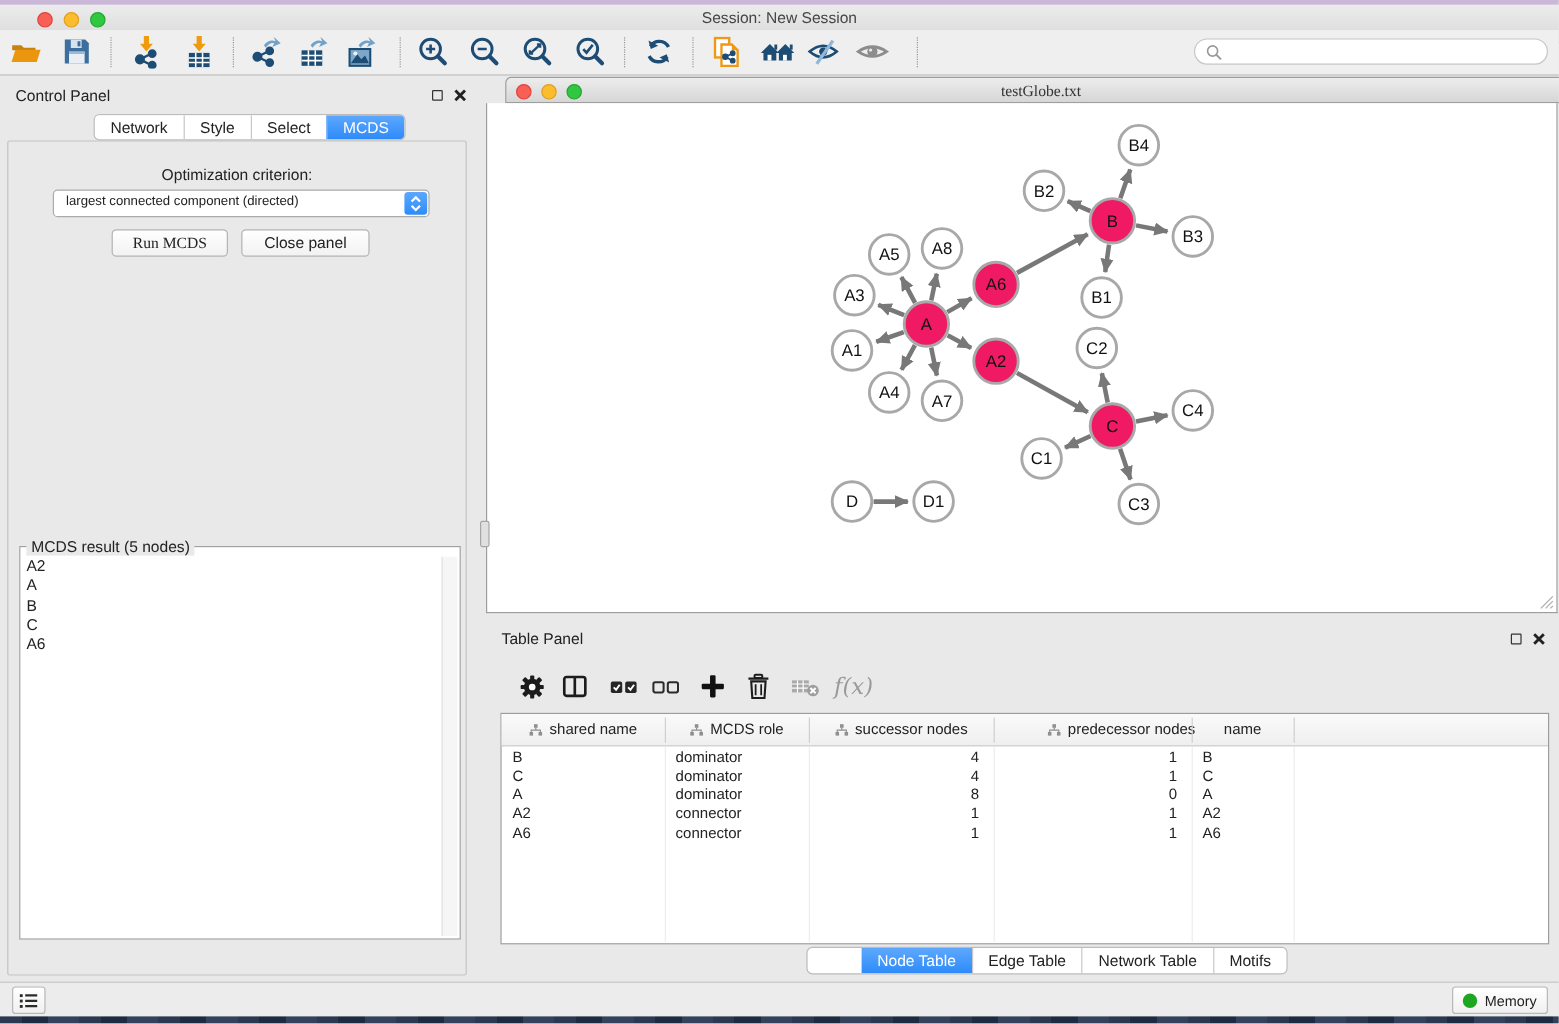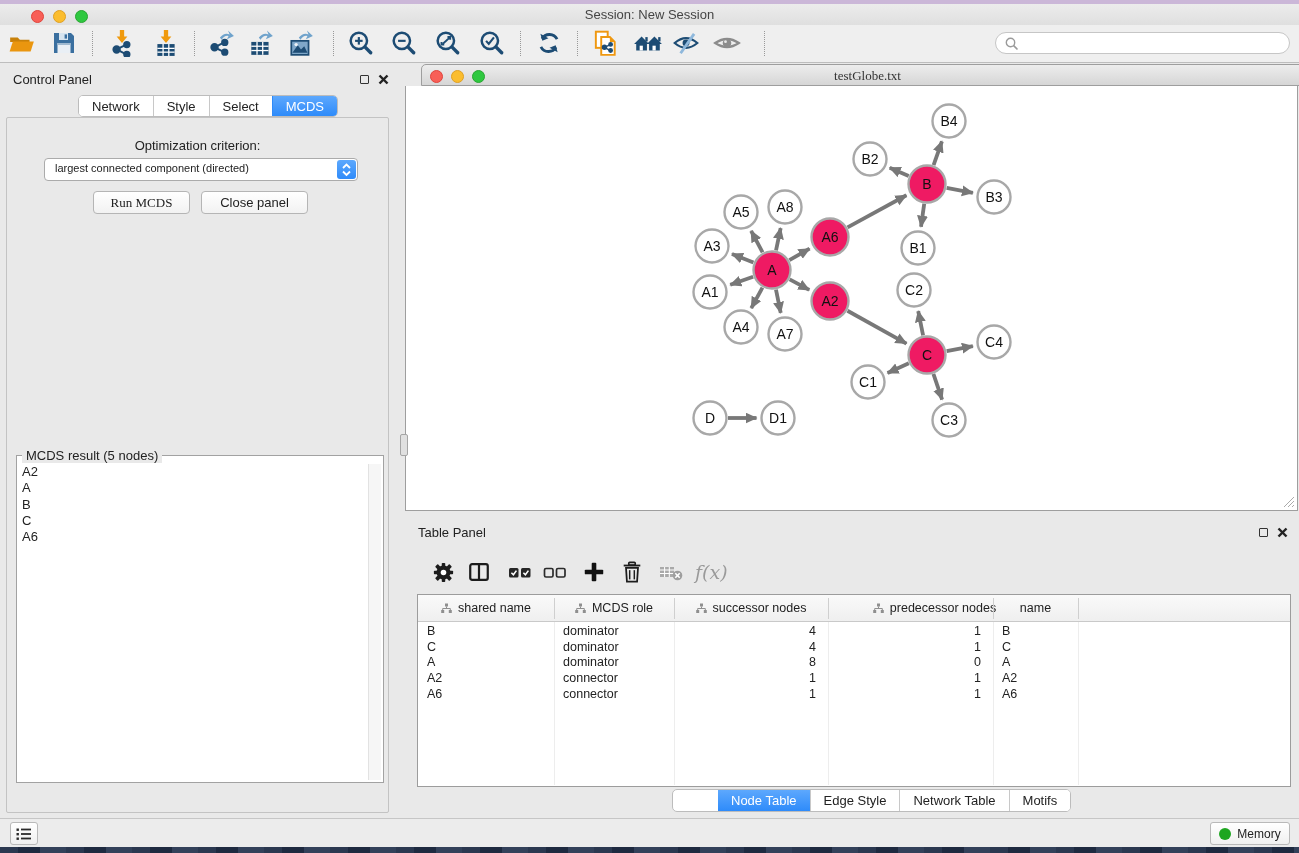--- a/index.html
+++ b/index.html
@@ -604,21 +604,21 @@
         </div>
       </div>
   <div class="bsep" style="left: 136px;"></div>
       <div class="bsep" style="left: 256px;"></div>
       <div class="bsep" style="left: 410px;"></div>
       <div class="bsep" style="left: 575px;"></div>
       <div class="bsep" style="left: 660px;"></div>
     </div>
   <div id="tp-tabs" class="segctl">
       <span class="seg active">Node Table</span>
-      <span class="seg">Edge Style</span>
+      <span class="seg">Edge Table</span>
       <span class="seg">Network Table</span>
       <span class="seg">Motifs</span>
     </div>
 </div>
 
 <div id="statusbar">
   <div id="list-btn">
     <svg width="16" height="14" viewBox="0 0 16 14">
       <g stroke="#2b2b2b" stroke-width="1.8">
         <line x1="5" y1="2.5" x2="15" y2="2.5"></line>

